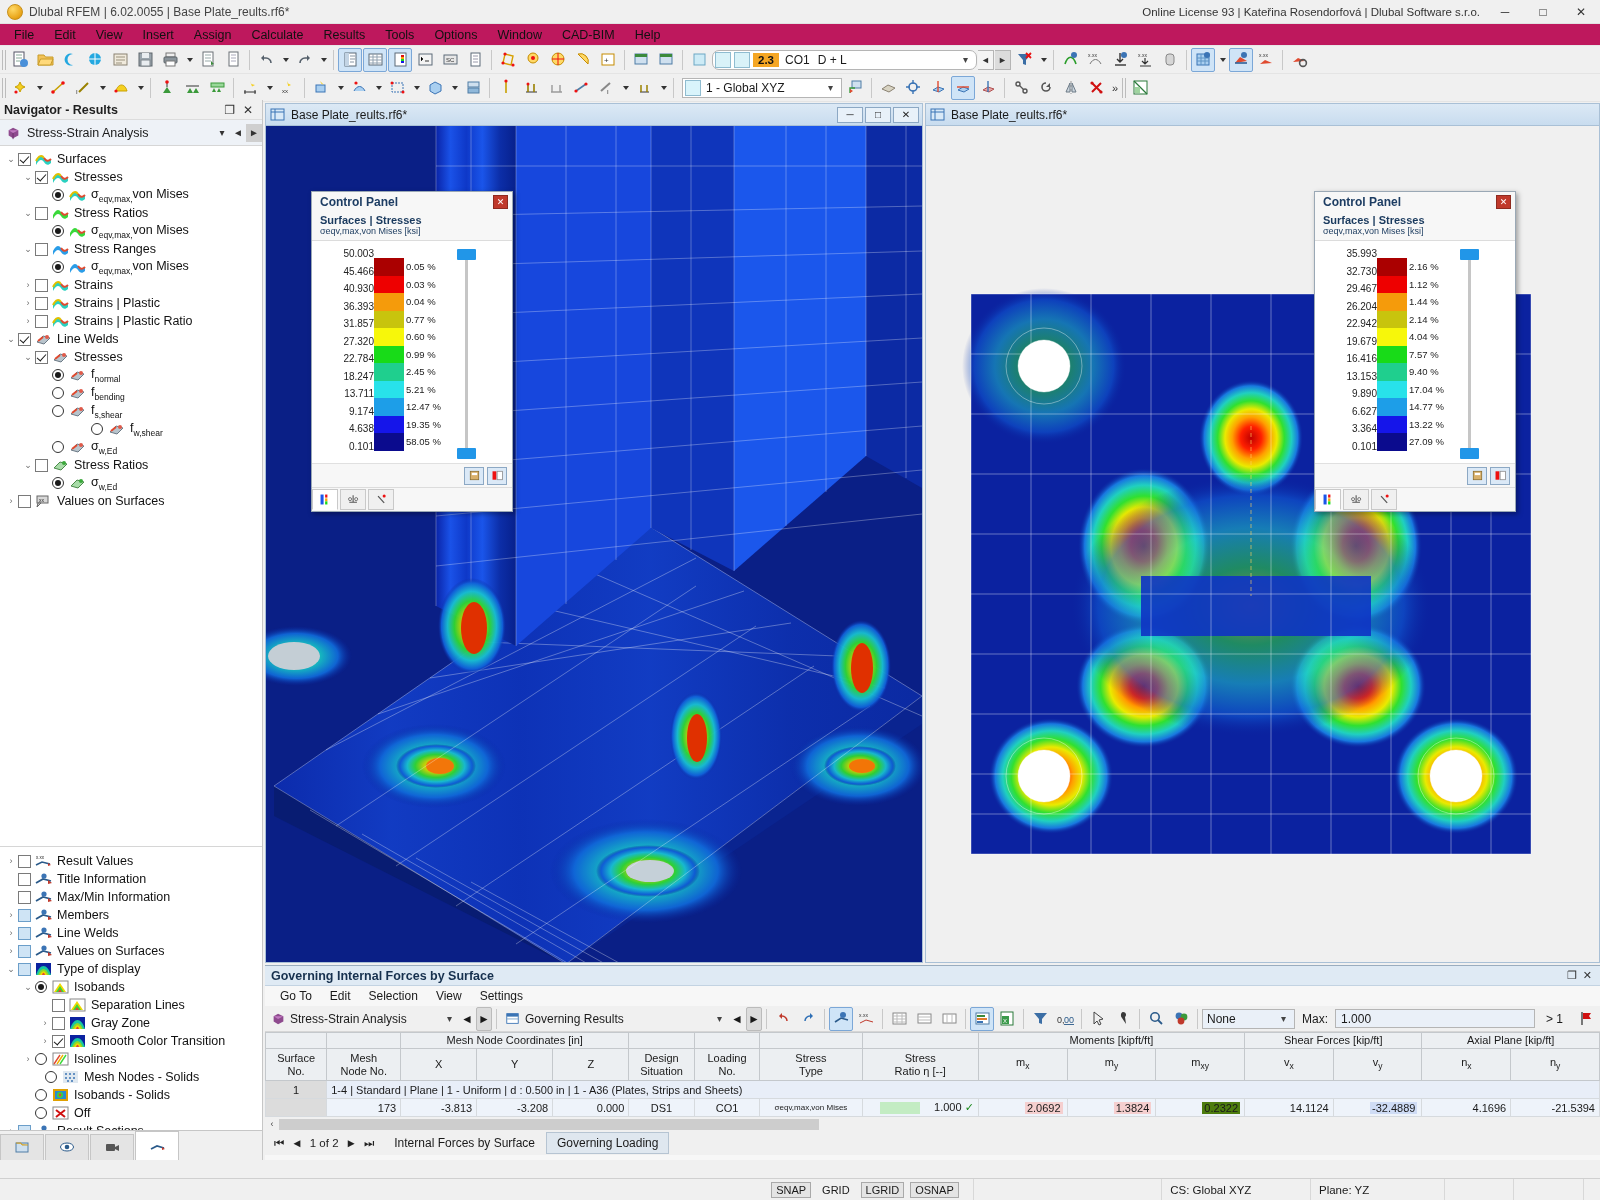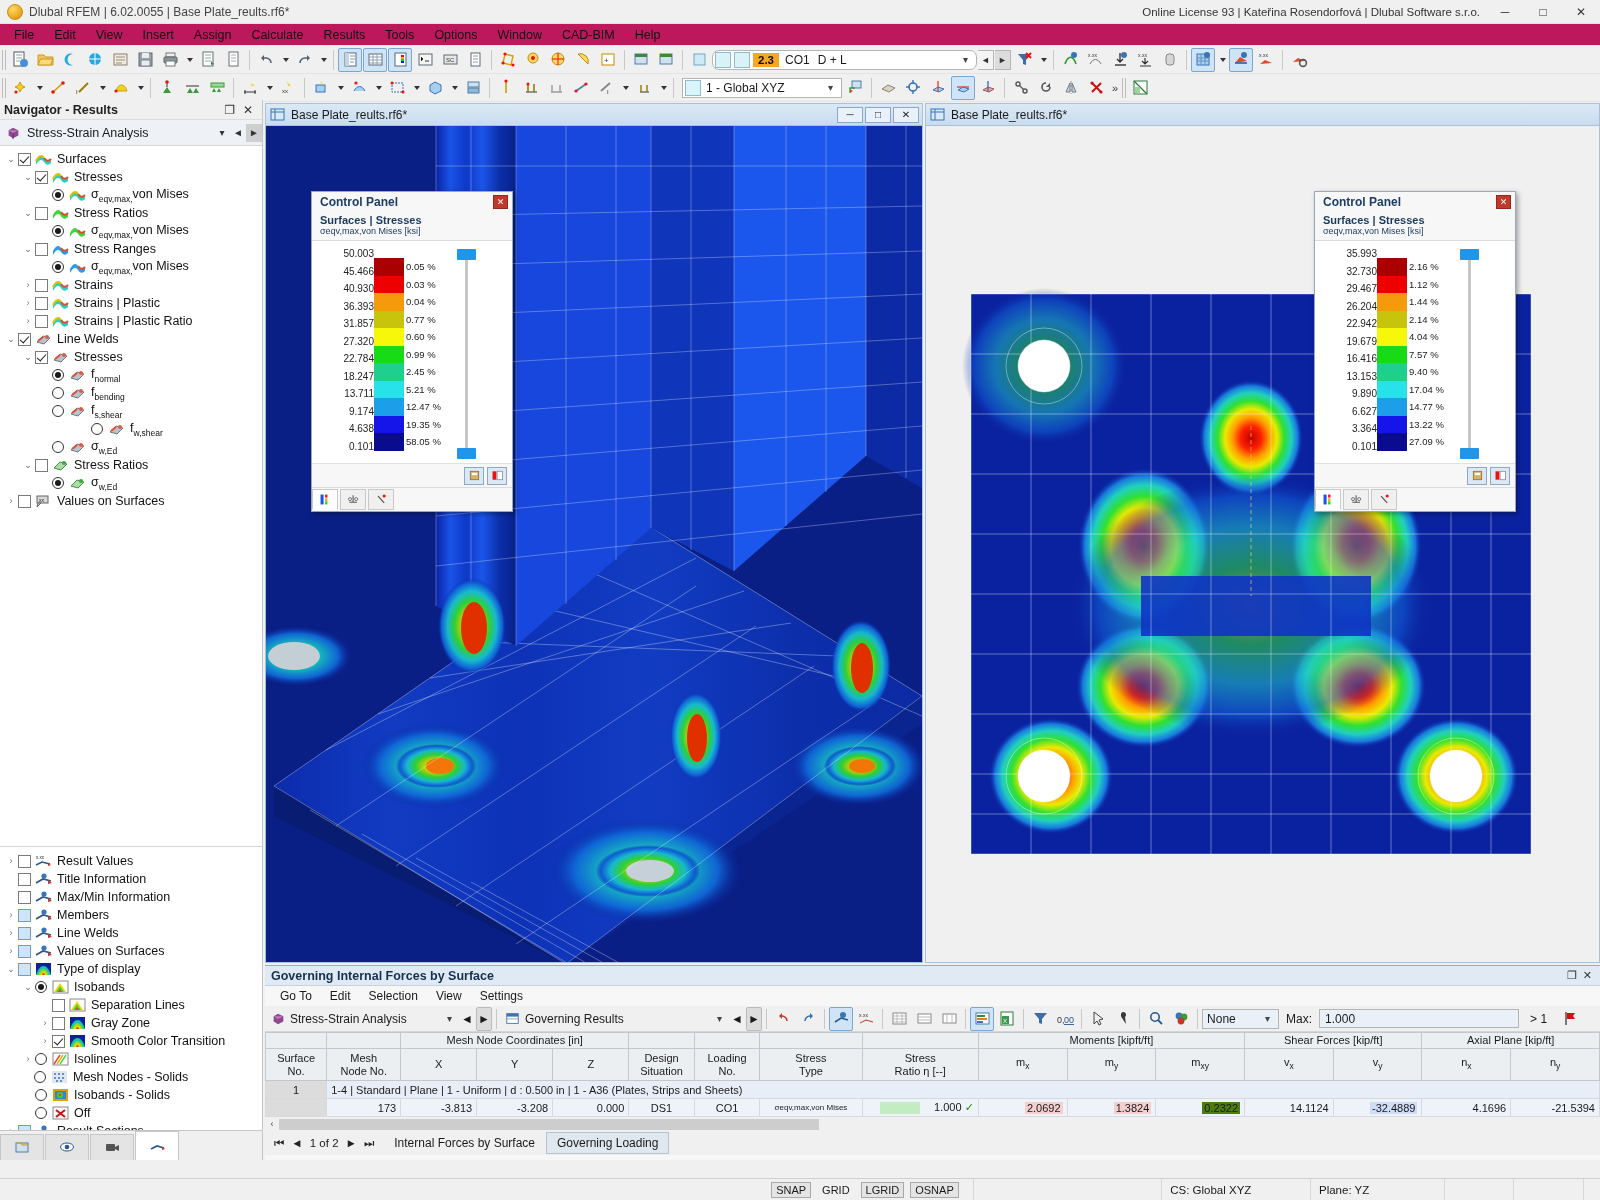--- a/index.html
+++ b/index.html
@@ -1043,21 +1043,21 @@
             <span class="exp">›</span>
             <span class="radio"></span>
             <span class="ticon"><svg width="17" height="14" viewBox="0 0 17 14">
                 <rect x="1" y="1" width="15" height="12" fill="#fff" stroke="#888"></rect>
                 <path d="M2 12L8 3" stroke="#e04a2f" stroke-width="1.4"></path>
                 <path d="M5 12L11 3" stroke="#f0b000" stroke-width="1.4"></path>
                 <path d="M8 12L14 3" stroke="#3ad83a" stroke-width="1.4"></path>
               </svg></span>
             <span class="tlabel">Isolines</span>
           </div>
-          <div class="trow" style="padding-left: 20px;">
+          <div class="trow" style="padding-left: 31px;">
             <span class="exp"></span>
             <span class="radio"></span>
             <span class="ticon"><svg width="17" height="14" viewBox="0 0 17 14">
                 <rect x="1" y="1" width="15" height="12" fill="#dfe8f0"></rect>
                 <g fill="#3b74b5">
                   <circle cx="4" cy="4" r="1"></circle>
                   <circle cx="8" cy="4" r="1"></circle>
                   <circle cx="12" cy="4" r="1"></circle>
                   <circle cx="4" cy="8" r="1"></circle>
                   <circle cx="8" cy="8" r="1"></circle>
@@ -1621,21 +1621,21 @@
           </svg>
         </div>
       <div class="tb-btn">
           <svg class="ico" viewBox="0 0 17 17">
             <circle cx="6" cy="6" r="3.4" fill="#3b74b5"></circle>
             <circle cx="11" cy="7" r="3.4" fill="#3b9a3b"></circle>
             <circle cx="8" cy="11" r="3.4" fill="#c0392b"></circle>
           </svg>
         </div>
       <div class="tb-sep"></div>
-      <div class="combo" style="width:77px;background:#eaf0f8;justify-content:center;">
+      <div class="combo" style="width:93px;background:#eaf0f8;justify-content:center;">
         <div class="txt">None</div>
         <div class="arrow">▾</div>
       </div>
       <div style="padding:0 6px;font-size:12px;">Max:</div>
       <div style="width:200px;height:19px;background:#eaf0f8;border:1px solid #b5b5b5;display:flex;align-items:center;padding-left:5px;font-size:12px;">1.000</div>
       <div style="padding:0 10px;font-size:12px;">&gt; 1</div>
       <div class="tb-btn">
           <svg class="ico" viewBox="0 0 17 17">
             <path d="M4 2v13" stroke="#444" stroke-width="1.4"></path>
             <path d="M5 3h8l-2 3 2 3H5z" fill="#d01010"></path>

